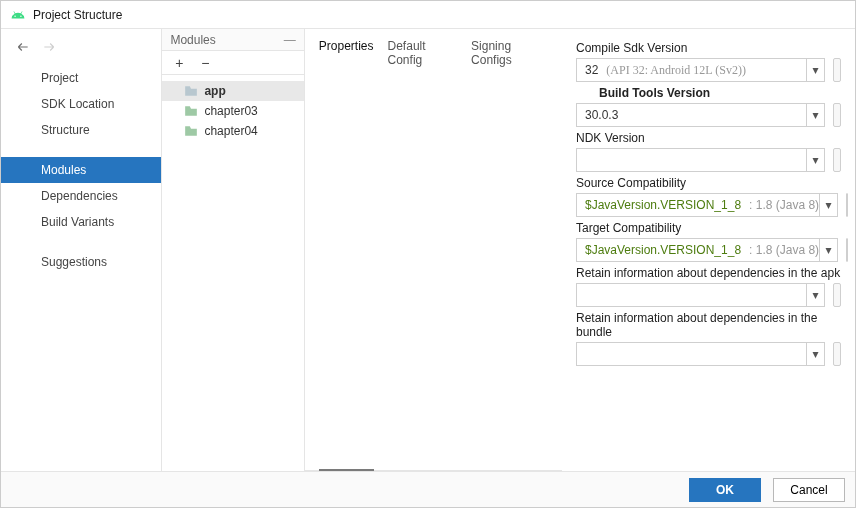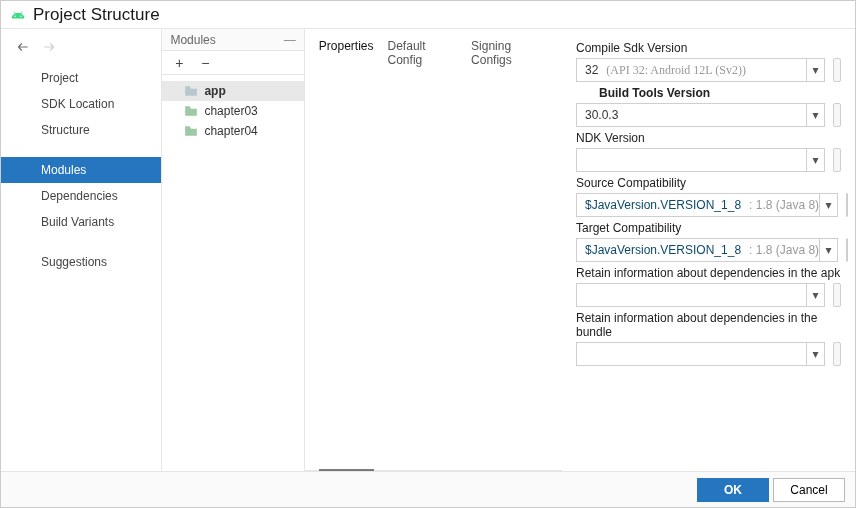--- a/index.html
+++ b/index.html
@@ -31,21 +31,21 @@
     border-bottom: 1px solid #e5e5e5;
     padding: 0 10px;
     gap: 8px;
     background: #fff;
   }
   .android-icon {
     width: 14px;
     height: 14px;
     display: inline-block;
   }
-  .titlebar-title { color: #1a1a1a; font-size: 17px; }
+  .titlebar-title { color: #1a1a1a; font-size: 12px; }
 
   
   .body-area {
     flex: 1 1 auto;
     display: flex;
     min-height: 0;
   }
 
   
   .left-col {
@@ -209,31 +209,31 @@
     color: #555;
   }
   .extra-btn {
     width: 8px;
     height: 24px;
     border: 1px solid #cfcfcf;
     border-radius: 2px;
     background: #f7f7f7;
   }
   .muted { color: #999; }
-  .bluecode { color: #0c4a6e; }
+  .bluecode { color: #4d7c0f; }
 
   
   .bottom-bar {
     height: 36px;
     border-top: 1px solid #e5e5e5;
     background: #fafafa;
     display: flex;
     align-items: center;
     justify-content: flex-end;
-    gap: 4px;
+    gap: 12px;
     padding: 0 10px;
   }
   .btn {
     min-width: 72px;
     height: 24px;
     border: 1px solid #b8b8b8;
     background: #fff;
     display:inline-flex; align-items:center; justify-content:center;
     font-size: 12px;
     cursor: pointer;

